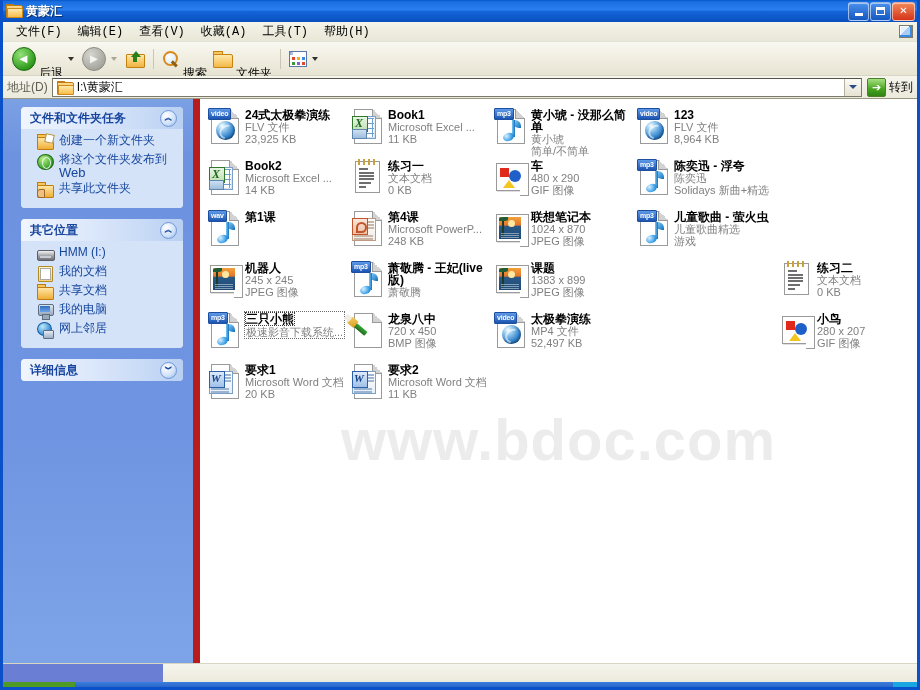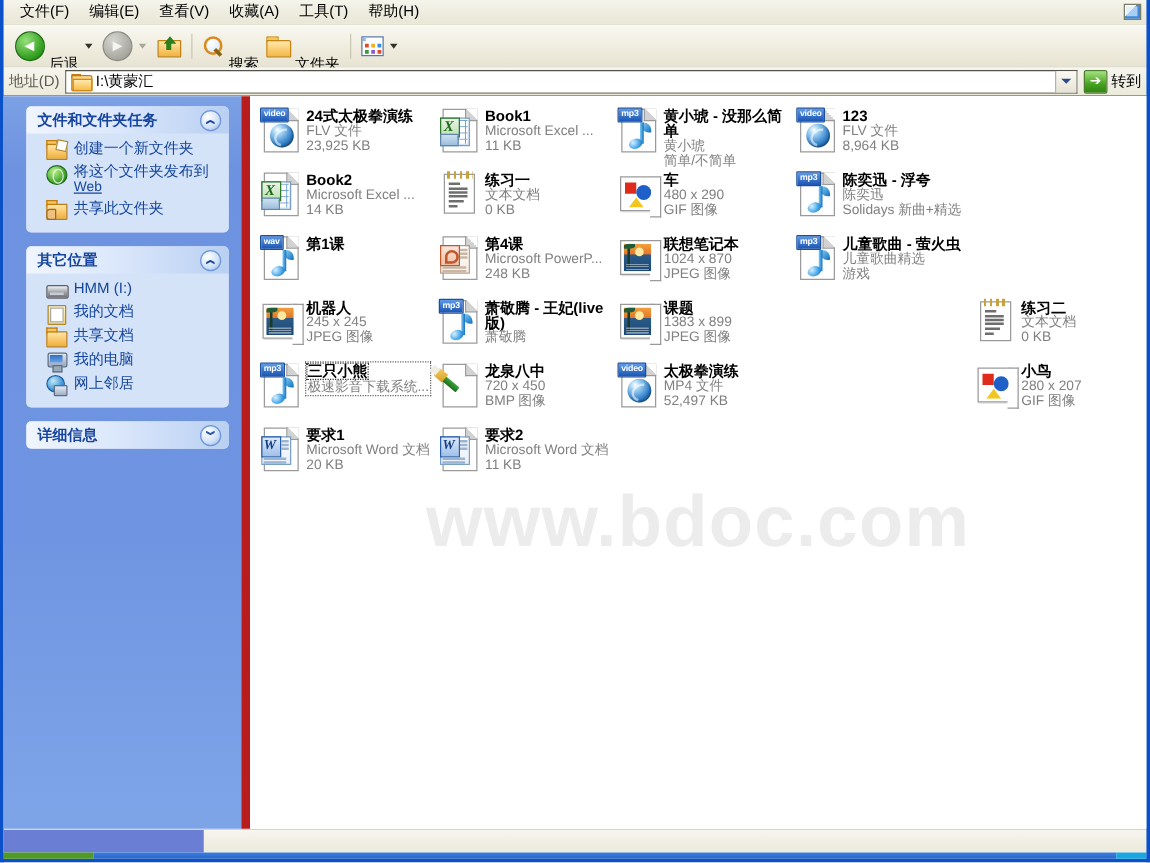--- a/index.html
+++ b/index.html
@@ -64,21 +64,21 @@
   .wbtn.max{background:linear-gradient(to bottom,#4b91ee,#1558c0);}
   .wbtn.close{background:linear-gradient(to bottom,#f28a5a,#d4331a);width:21px;}
   .wbtn .minbar{width:8px;height:3px;background:#fff;margin-top:6px;}
   .wbtn .maxsq{width:9px;height:8px;border:1.5px solid #fff;border-top-width:3px;box-sizing:border-box;}
 
   
   .menubar{
     height:19px;flex:0 0 19px;
     background:linear-gradient(to bottom,#f6f5ec 0%,#efeee1 40%,#e9e7d7 100%);
     display:flex;align-items:center;padding-left:5px;
-    border-bottom:1px solid #e4e2d3;position:relative;
+    border-bottom:1px solid #e4e2d3;position:relative;font-family:Liberation Mono, monospace;
   }
   .menuitem{
     padding:1px 8px;color:#000;font-size:12px;white-space:nowrap;
   }
   .menu-flag{
     position:absolute;right:4px;top:1px;width:16px;height:16px;
   }
   .menu-flag .f1{position:absolute;left:2px;top:2px;width:12px;height:11px;
      background:linear-gradient(135deg,#fefefe 0 40%,#3a8ae0 40% 100%);border:1px solid #7c7c6a;}
   .menu-flag .f2{position:absolute;left:4px;top:4px;width:9px;height:8px;background:#d9e9fb;opacity:.7;}
@@ -183,21 +183,21 @@
     margin-left:auto;width:15px;height:15px;border-radius:50%;
     background:radial-gradient(circle at 35% 30%,#ffffff,#cfe0f8 60%,#8fb2e4);
     border:1px solid #6f97d8;
     display:flex;align-items:center;justify-content:center;
     color:#16459e;font-size:8px;line-height:1;font-weight:bold;
   }
   .panel-body{padding:5px 6px 7px 16px;background:#d5e3f8;}
   .srow{display:flex;align-items:flex-start;margin-bottom:3px;}
   .srow .ico{width:17px;flex:0 0 17px;height:16px;margin-right:5px;position:relative;}
   .srow .txt{font-size:12px;color:#14459c;line-height:13px;}
-  .srow .txt .sub{display:block;font-size:11px;text-decoration:underline;}
+  .srow .txt .sub{display:block;font-size:13px;}
 
   
   .ic-newfolder .b{position:absolute;left:0;top:3px;width:15px;height:11px;background:linear-gradient(to bottom,#ffe6a4,#f0ae38);border:1px solid #c07c12;border-radius:1px;}
   .ic-newfolder .t{position:absolute;left:0;top:0;width:7px;height:4px;background:#f6c75e;border:1px solid #c07c12;border-bottom:none;}
   .ic-newfolder .s{position:absolute;left:8px;top:0px;width:7px;height:7px;background:#fff;border:1px solid #b08a30;transform:rotate(12deg);}
   .ic-web{position:absolute;left:0;top:1px;width:15px;height:14px;border-radius:50%;
      background:radial-gradient(circle at 35% 30%,#b9f08a,#3ea42b 65%,#1e6a16);border:1px solid #1e6a16;}
   .ic-web:after{content:"";position:absolute;left:4px;top:2px;width:7px;height:10px;border:1px solid rgba(255,255,255,.8);border-radius:50%;}
   .ic-share .b{position:absolute;left:0;top:3px;width:15px;height:11px;background:linear-gradient(to bottom,#ffe6a4,#f0ae38);border:1px solid #c07c12;border-radius:1px;}
   .ic-share .t{position:absolute;left:0;top:0;width:7px;height:4px;background:#f6c75e;border:1px solid #c07c12;border-bottom:none;}
@@ -352,20 +352,35 @@
   }
   .bs-green{width:72px;background:#4e9a24;}
   .bs-blue{flex:1;background:linear-gradient(to bottom,#3a7ee0,#2a66c8);}
   .bs-cyan{width:24px;background:#1aa6e2;}
 </style>
 </head>
 <body>
 
 <div class="window">
 
+  <div class="titlebar">
+    <div class="title-ico">
+      <span class="folder-glyph"><i class="tab"></i><i class="back"></i><i class="front"></i></span>
+    </div>
+    <div class="title-text">黄蒙汇</div>
+    <div class="win-buttons">
+      <div class="wbtn min">
+          <span class="minbar"></span>
+        </div>
+      <div class="wbtn max">
+          <span class="maxsq"></span>
+        </div>
+      <div class="wbtn close">✕</div>
+    </div>
+  </div>
 
   <div class="menubar">
     <div class="menuitem">文件(F)</div>
     <div class="menuitem">编辑(E)</div>
     <div class="menuitem">查看(V)</div>
     <div class="menuitem">收藏(A)</div>
     <div class="menuitem">工具(T)</div>
     <div class="menuitem">帮助(H)</div>
     <div class="menu-flag">
         <i class="f1"></i>

